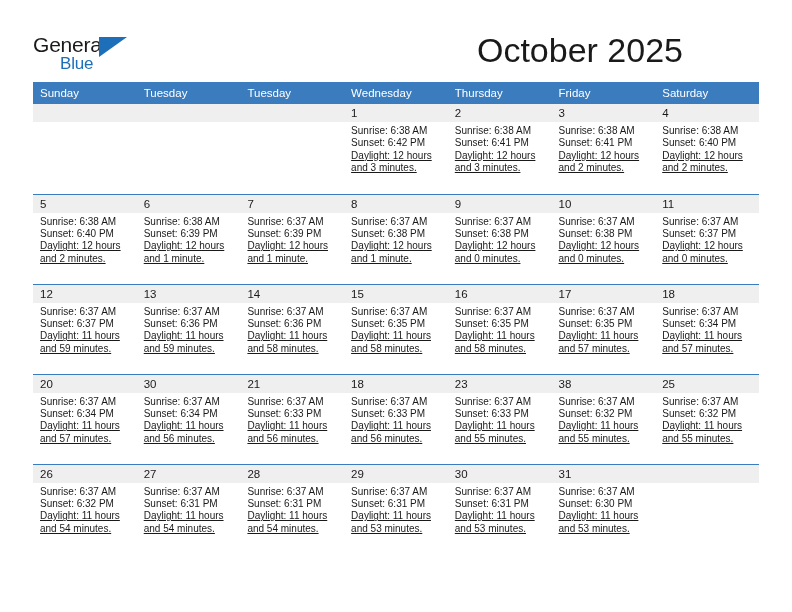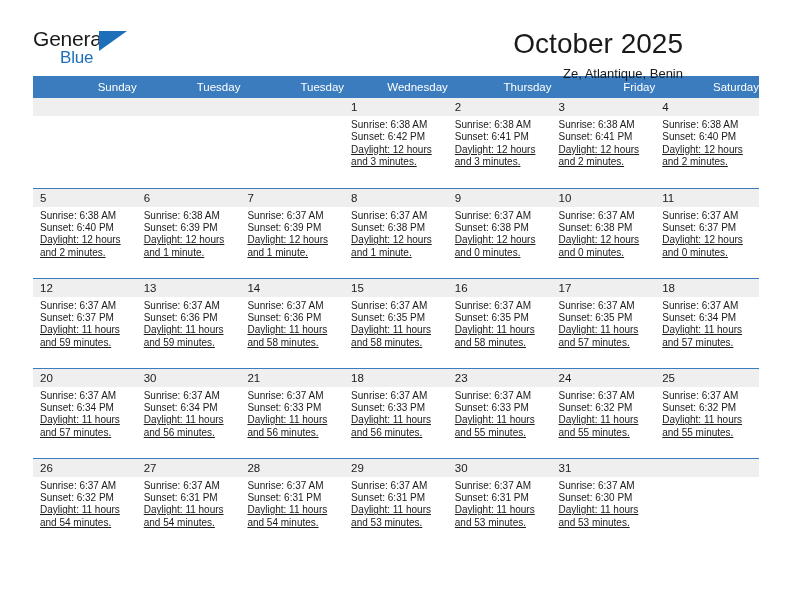--- a/index.html
+++ b/index.html
@@ -13,21 +13,21 @@
     height: 612px;
     font-family: "Liberation Sans", sans-serif;
     color: #000000;
     overflow: hidden;
   }
 
   .page {
     position: relative;
     width: 716px;
     height: 612px;
-    padding: 2px 33px;
+    padding: 8px 33px;
   }
 
   
   .header {
     display: flex;
     align-items: flex-start;
     justify-content: space-between;
     height: 74px;
     padding-top: 26px;
   }
@@ -60,21 +60,21 @@
     height: 0;
     border-left: 28px solid #1c6fb8;
     border-bottom: 20px solid transparent;
   }
 
   .titles {
     text-align: right;
     padding-top: 1px;
   }
   .cal-title {
-    font-size: 28px;
+    font-size: 34px;
     color: #1a1a1a;
     line-height: 30px;
     font-weight: normal;
     margin: 0;
   }
   .cal-subtitle {
     font-size: 13px;
     color: #1a1a1a;
     line-height: 22px;
     margin: 0;
@@ -85,21 +85,21 @@
   .calendar {
     width: 726px;
     border-collapse: collapse;
     table-layout: fixed;
   }
   .calendar th {
     background: #3a7cbe;
     color: #ffffff;
     font-size: 11.5px;
     font-weight: normal;
-    text-align: right;
+    text-align: left;
     padding: 5px 0 5px 7px;
     height: 21px;
     border: none;
   }
   .calendar td {
     vertical-align: top;
     padding: 0;
     width: 103.71px;
     height: 90px;
     border-top: 1px solid #3a7cbe;
@@ -132,21 +132,20 @@
 <div class="page">
 
   <div class="header">
     <div class="logo">
       <span class="logo-general">General</span>
       <span class="logo-tri"></span>
       <span class="logo-blue">Blue</span>
     </div>
     <div class="titles">
       <h1 class="cal-title">October 2025</h1>
-      <p class="cal-subtitle">Ze, Atlantique, Benin</p>
     </div>
   </div>
 
   <table class="calendar">
     <thead>
       <tr>
         <th>Sunday</th>
         <th>Tuesday</th>
         <th>Tuesday</th>
         <th>Wednesday</th>
@@ -350,21 +349,21 @@
           </td>
           <td>
             <div class="daynum">23</div>
             <div class="info">
               <div>Sunrise: 6:37 AM</div>
               <div>Sunset: 6:33 PM</div>
               <div class="wrap">Daylight: 11 hours and 55 minutes.</div>
             </div>
           </td>
           <td>
-            <div class="daynum">24</div>
+            <div class="daynum">38</div>
             <div class="info">
               <div>Sunrise: 6:37 AM</div>
               <div>Sunset: 6:32 PM</div>
               <div class="wrap">Daylight: 11 hours and 55 minutes.</div>
             </div>
           </td>
           <td>
             <div class="daynum">25</div>
             <div class="info">
               <div>Sunrise: 6:37 AM</div>

